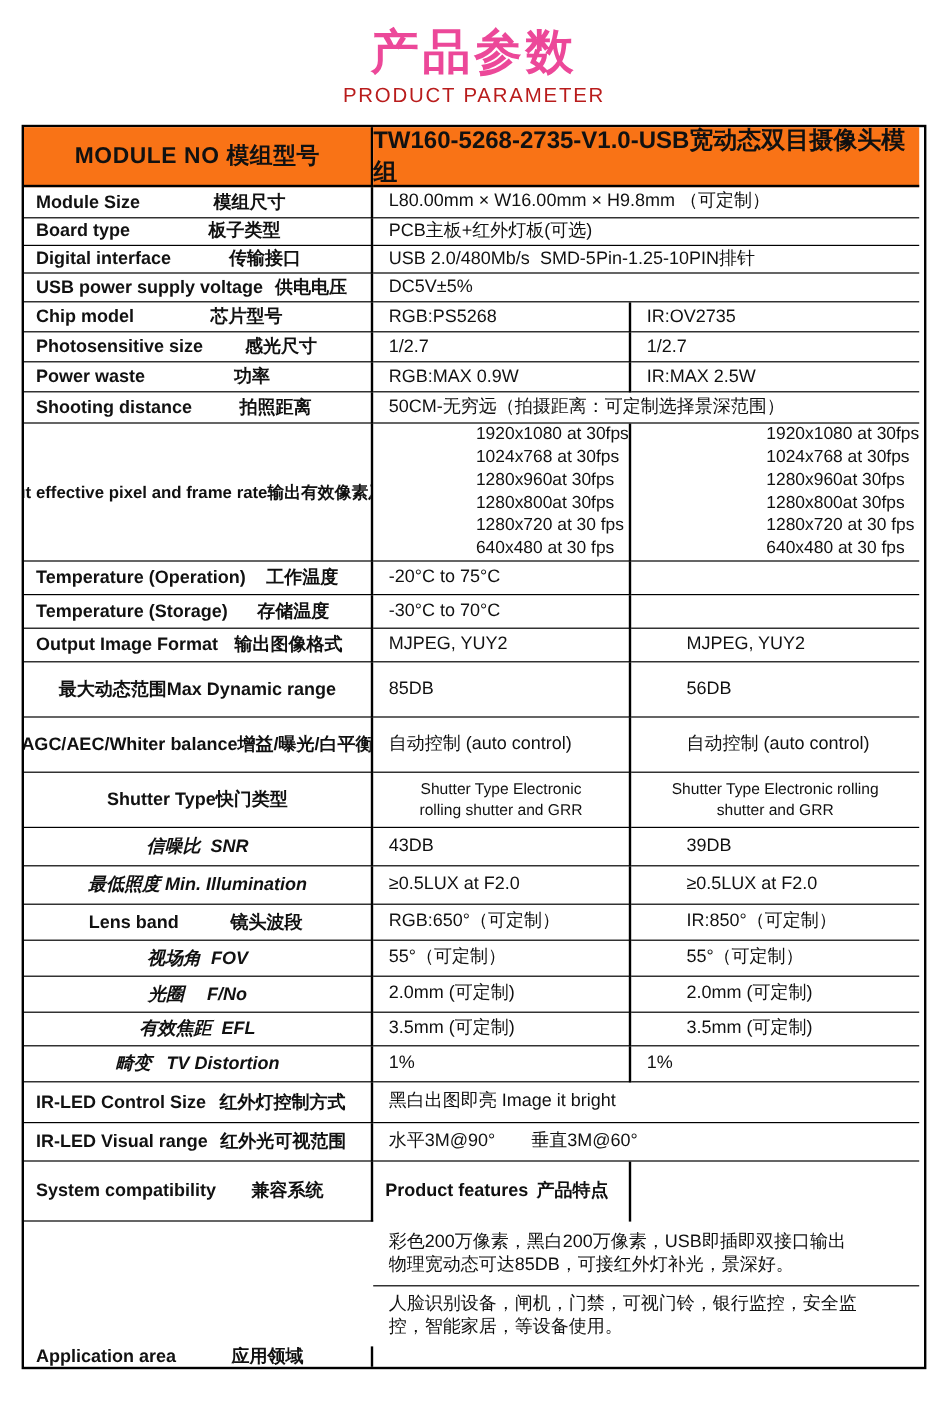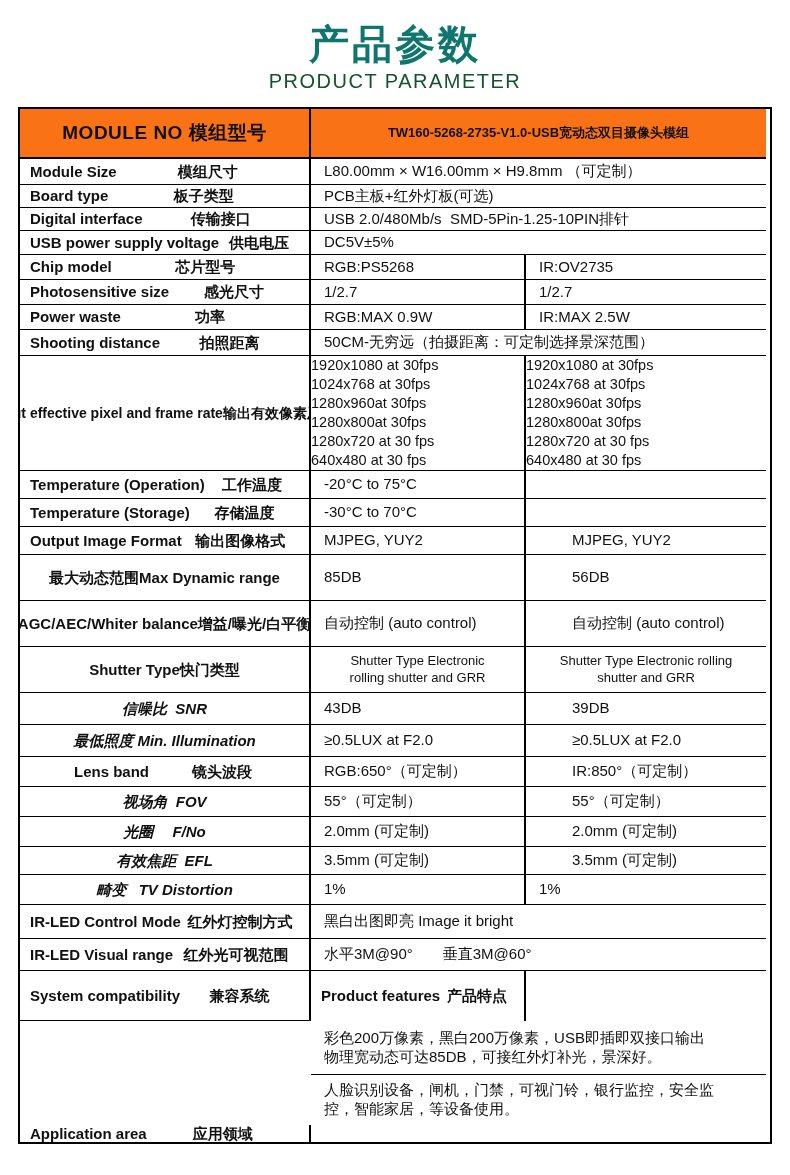--- a/index.html
+++ b/index.html
@@ -1,48 +1,48 @@
 <!DOCTYPE html>
 <html><head>
 <meta charset="utf-8">
 <style>
   html,body{margin:0;padding:0;background:#ffffff;}
   body{width:790px;min-height:1175px;font-family:"Liberation Sans","DejaVu Sans",sans-serif;color:#111;}
   .page{width:790px;}
   .title-wrap{text-align:center;padding-top:20px;}
-  .title-zh{font-size:40px;font-weight:bold;color:#0f766e;letter-spacing:3px;line-height:1.2;}
-  .title-en{font-size:20px;color:#14532d;letter-spacing:1.5px;margin-top:2px;font-weight:500;}
+  .title-zh{font-size:40px;font-weight:bold;color:#ec4899;letter-spacing:3px;line-height:1.2;}
+  .title-en{font-size:17px;color:#b91c1c;letter-spacing:1.5px;margin-top:2px;font-weight:500;}
   .spec-table{
     width:750px;margin:14px 0 0 18px;
     display:grid;
     grid-template-columns:291px 215px 240px;
     grid-template-rows:50px 26px 23px 23px 24px 25px 25px 25px 26px 115px 28px 28px 28px 46px 46px 46px 32px 32px 30px 30px 30px 28px 30px 34px 32px 50px 54px 50px;
     border:2px solid #000;background:#fff;
   }
   .c{box-sizing:border-box;display:flex;align-items:center;border-bottom:1.5px solid #000;overflow:hidden;}
   .br{border-right:2px solid #000;}
   .nb{border-bottom:none;}
   
   .hc,.hv{background:#f97316;border-bottom:2px solid #000;font-weight:bold;}
   .hc{justify-content:center;font-size:19px;letter-spacing:0.5px;}
-  .hv{justify-content:center;font-size:13px;grid-column:2/4;}
+  .hv{justify-content:center;font-size:20px;grid-column:2/4;}
   
   .lc{font-weight:bold;font-size:15px;padding:0 10px;white-space:pre;line-height:1.15;}
   .lc .zh{margin:0 auto;}
   .lc.col{justify-content:center;align-items:center;white-space:pre;}
   .lc.ctrline{justify-content:center;font-style:italic;}
   .lc.gap{justify-content:center;gap:40px;}
   .lc.gap .zh{margin:3px;}
   .lc.small{font-size:14px;padding:0 4px;}
   
   .v{font-size:15px;padding:0 8px 0 13px;white-space:pre-wrap;line-height:1.25;}
   .sp{grid-column:2/4;}
   .p45{padding-left:46px;}
   .ctr{justify-content:center;text-align:center;font-size:13px;padding:0 24px;}
-  .lst{justify-content:flex-start;padding:0;}
+  .lst{justify-content:flex-end;padding:0;}
   .lst span{display:block;text-align:left;font-size:14.5px;line-height:19px;white-space:pre-wrap;}
 </style>
 </head>
 <body>
 
 <div class="page">
 
   <div class="title-wrap">
     <div class="title-zh">产品参数</div>
     <div class="title-en">PRODUCT PARAMETER</div>
@@ -139,21 +139,21 @@
     <div class="c v p45">2.0mm (可定制)</div>
 
     <div class="c lc ctrline br"><span>有效焦距  EFL</span></div>
     <div class="c v br">3.5mm (可定制)</div>
     <div class="c v p45">3.5mm (可定制)</div>
 
     <div class="c lc ctrline br"><span>畸变   TV Distortion</span></div>
     <div class="c v br">1%</div>
     <div class="c v">1%</div>
 
-    <div class="c lc br"><span>IR-LED Control Mode</span><span class="zh">红外灯控制方式</span></div>
+    <div class="c lc br"><span>IR-LED Control Size</span><span class="zh">红外灯控制方式</span></div>
     <div class="c v sp">黑白出图即亮 Image it bright</div>
 
     <div class="c lc br"><span>IR-LED Visual range</span><span class="zh">红外光可视范围</span></div>
     <div class="c v sp">水平3M@90°　　垂直3M@60°</div>
 
     <div class="c lc br"><span>System compatibility</span><span class="zh">兼容系统</span></div>
 
     <div class="c lc br nb"><span>Product features</span><span class="zh">产品特点</span></div>
     <div class="c v sp">彩色200万像素，黑白200万像素，USB即插即双接口输出
 物理宽动态可达85DB，可接红外灯补光，景深好。</div>

